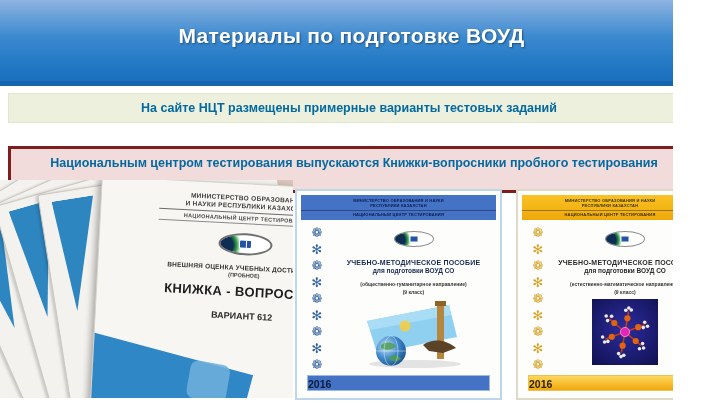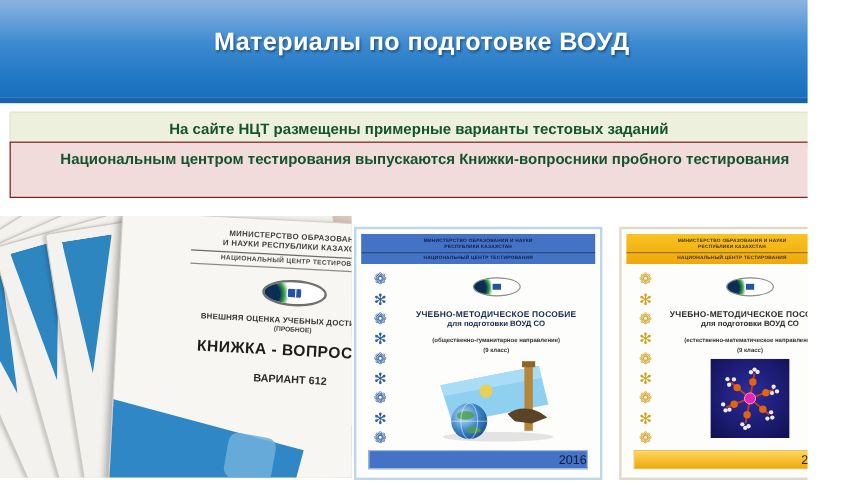--- a/index.html
+++ b/index.html
@@ -7,25 +7,25 @@
   .slide { position:relative; width:673px; height:405px; background:#ffffff; overflow:hidden; }
 
   
   .header { position:absolute; left:0; top:0; width:703px; height:86px;
     background:linear-gradient(180deg,#8db3e2 0%,#3c8ad0 45%,#2379c4 78%,#1a6fbe 100%);
     border-bottom:5px solid #1564ad; }
   .header-title { text-align:center; padding-top:24px; font-size:21px; font-weight:bold;
     color:#ffffff; text-shadow:1px 1px 2px rgba(0,0,0,.4); letter-spacing:.3px; }
 
   
-  .banner { position:absolute; text-align:center; font-weight:bold; color:#14532d; }
+  .banner { position:absolute; text-align:center; font-weight:bold; color:#0369a1; }
   .banner-cream { left:8px; top:93px; width:682px; height:30px; background:#edf0dc;
     border:1px solid #e2e6cd; font-size:12.5px; line-height:28px; }
-  .banner-pink { left:8px; top:118px; width:692px; height:47px; background:#f2dcdb;
-    border:1px solid #7f1d1d; font-size:12.5px; padding-top:5px; line-height:18px; }
+  .banner-pink { left:8px; top:146px; width:692px; height:47px; background:#f2dcdb;
+    border:3px solid #7f1d1d; font-size:12.5px; padding-top:5px; line-height:18px; }
 
   
   .photo { position:absolute; left:0; top:180px; width:293px; height:218px; overflow:hidden;
     background:linear-gradient(100deg,#b59877 0%,#b49a78 55%,#cdb49a 72%,#dcc6c0 88%,#e7d4cd 100%); }
   .table-strip { position:absolute; left:-10px; right:-10px; bottom:-16px; height:52px;
     background:#6d4e38; transform:rotate(-3deg); }
   .fan-card { position:absolute; left:95px; top:8px; width:240px; height:380px;
     background:#f3f2ee; border:1px solid #ccc9c1; border-radius:3px;
     transform-origin:15px 370px; box-shadow:-2px 0 3px rgba(0,0,0,.18); }
   .fan-card .sail { position:absolute; left:12px; top:8px; width:42px; height:112px;
@@ -85,21 +85,21 @@
   .bk-logo .logo-book { position:absolute; left:50%; top:50%; transform:translate(-50%,-50%);
     width:9px; height:7px; background:#2453a6; border-radius:1px; border:1px solid #fff; }
   .bk-title1 { font-size:7px; font-weight:bold; margin-top:12px; letter-spacing:.2px; }
   .bk-title2 { font-size:6.5px; font-weight:bold; margin-top:1px; }
   .book-mid .bk-title1, .book-mid .bk-title2 { color:#15294f; }
   .book-right .bk-title1, .book-right .bk-title2 { color:#2b2b2b; }
   .bk-sub1 { font-size:5px; font-weight:bold; color:#333; margin-top:7px; }
   .bk-sub2 { font-size:5px; font-weight:bold; color:#333; margin-top:2px; }
   .bk-illustration { display:inline-block; margin-top:4px; }
   .year-bar { position:absolute; left:10px; right:10px; bottom:7px; height:16px;
-    text-align:right; font-size:10.5px; font-weight:normal; line-height:16px; }
+    text-align:left; font-size:10.5px; font-weight:bold; line-height:16px; }
   .book-mid .year-bar { background:#4472c4; color:#0b1a3a; border:1px solid #9db9e0; }
   .book-right .year-bar { background:linear-gradient(180deg,#ffd75e,#f0a80a); color:#2d2405; border:1px solid #e6c35a; }
 </style>
 </head>
 <body>
 
 <div class="slide">
 
   <div class="header">
     <div class="header-title">Материалы по подготовке ВОУД</div>

